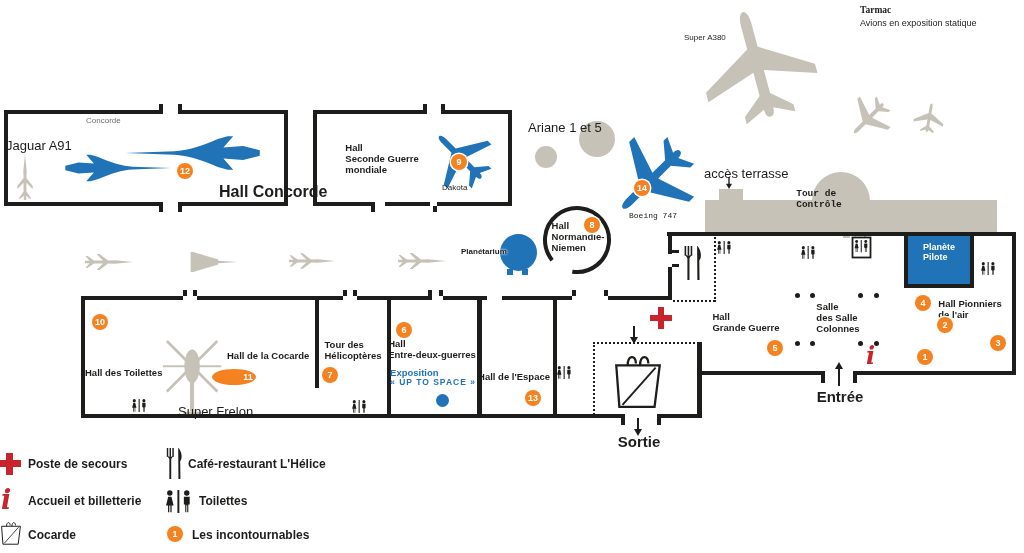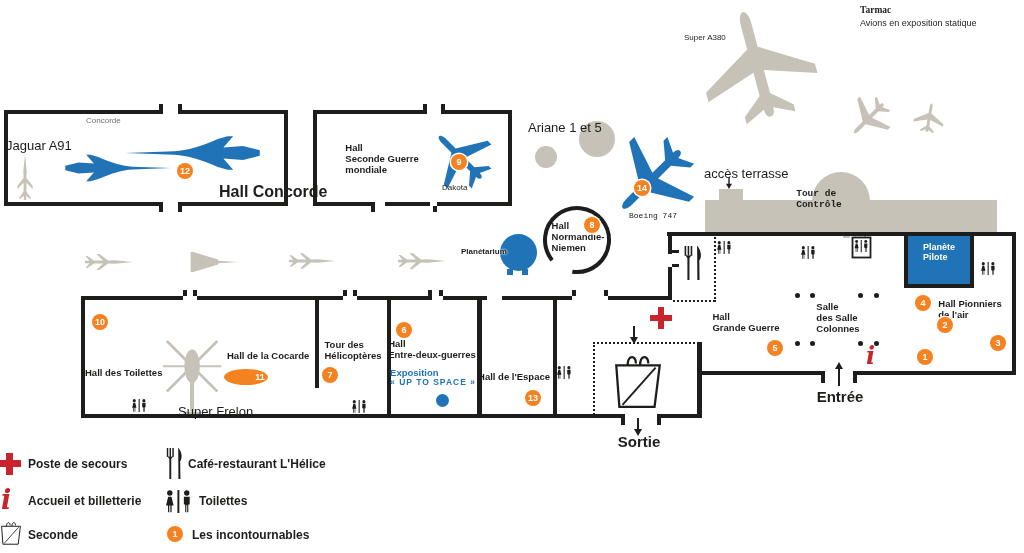--- a/index.html
+++ b/index.html
@@ -272,21 +272,21 @@
   <div class="redcross-v" style="left:6px;top:453px;width:7px;height:22px;"></div>
   <div class="redcross-v" style="left:-1px;top:460px;width:22px;height:7px;"></div>
   <div class="legendrow-label" style="left:28px;top:457px;">Poste de secours</div>
 
   <div class="info-i" style="left:1px;top:486px;font-size:27px;">i</div>
   <div class="legendrow-label" style="left:28px;top:494px;">Accueil et billetterie</div>
 
   <svg class="icon" style="left:-2px;top:520px;width:26px;height:26px;" viewBox="0 0 58 56">
       <use href="#sym-bag"></use>
     </svg>
-  <div class="legendrow-label" style="left:28px;top:528px;">Seconde</div>
+  <div class="legendrow-label" style="left:28px;top:528px;">Cocarde</div>
 
   <svg class="icon" style="left:166px;top:448px;width:16px;height:31px;" viewBox="0 0 14 28">
       <use href="#sym-forkknife" fill="#1d1d1b"></use>
     </svg>
   <div class="legendrow-label" style="left:188px;top:457px;">Café-restaurant L'Hélice</div>
 
   <svg class="icon" style="left:164px;top:488px;width:30px;height:27px;" viewBox="0 0 17 13">
       <use href="#sym-wc" fill="#1d1d1b"></use>
     </svg>
   <div class="legendrow-label" style="left:199px;top:494px;">Toilettes</div>
@@ -360,17 +360,17 @@
     <div class="marker" style="left: 917px; top: 349px;">1</div>
     <div class="marker" style="left: 937px; top: 317px;">2</div>
     <div class="marker" style="left: 990px; top: 335px;">3</div>
     <div class="marker" style="left: 915px; top: 295px;">4</div>
     <div class="marker" style="left: 767px; top: 340px;">5</div>
     <div class="marker" style="left: 396px; top: 322px;">6</div>
     <div class="marker" style="left: 322px; top: 367px;">7</div>
     <div class="marker" style="left: 584px; top: 217px;">8</div>
     <div class="marker" style="left: 451px; top: 154px;">9</div>
     <div class="marker" style="left: 92px; top: 314px;">10</div>
-    <div class="marker" style="left: 224px; top: 369px; padding-left: 28px;">11</div>
+    <div class="marker" style="left: 212px; top: 369px; padding-left: 28px;">11</div>
     <div class="marker" style="left: 177px; top: 163px;">12</div>
     <div class="marker" style="left: 525px; top: 390px;">13</div>
     <div class="marker" style="left: 634px; top: 180px;">14</div>
   </div>
 
 </body></html>

